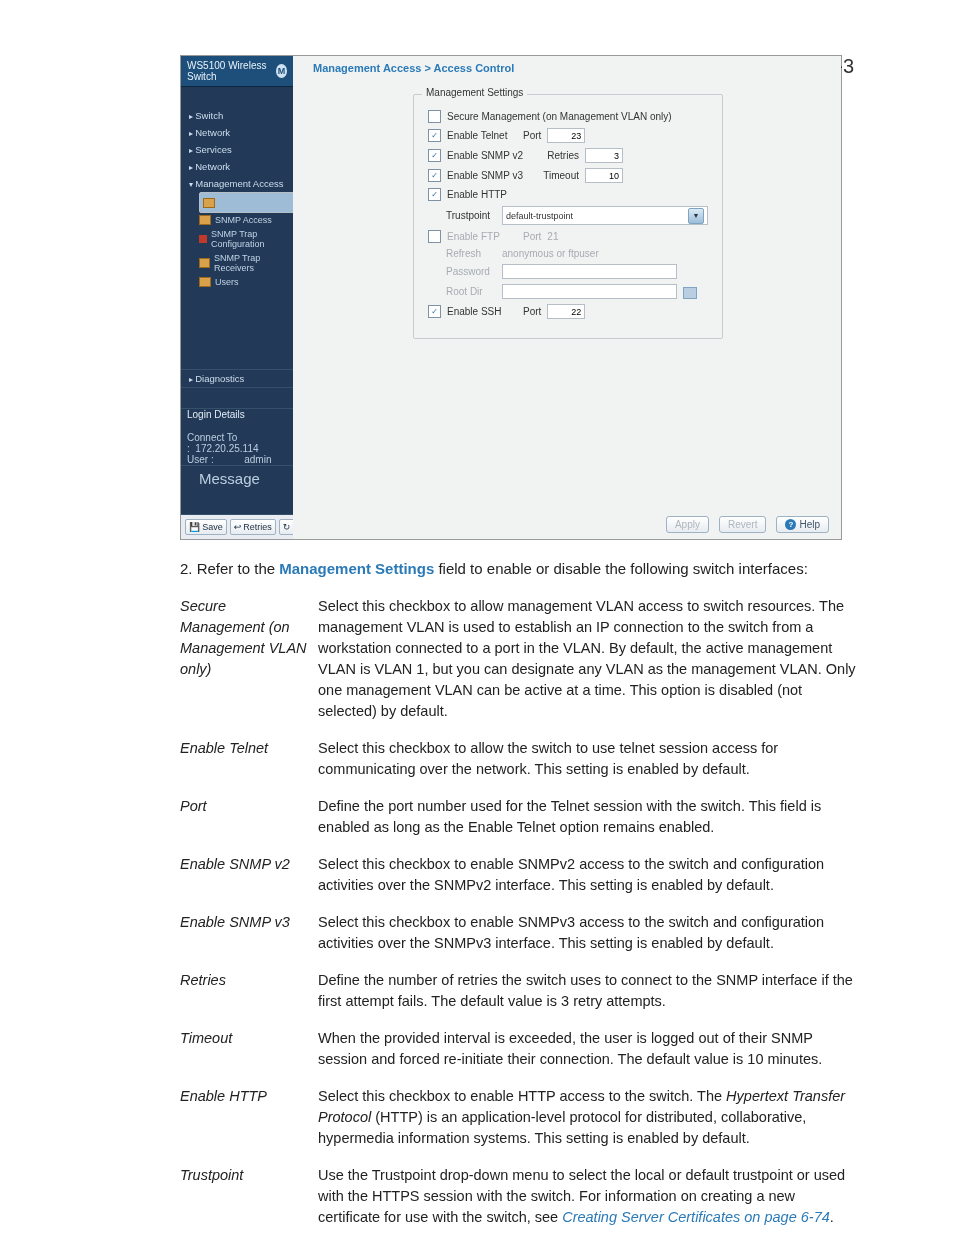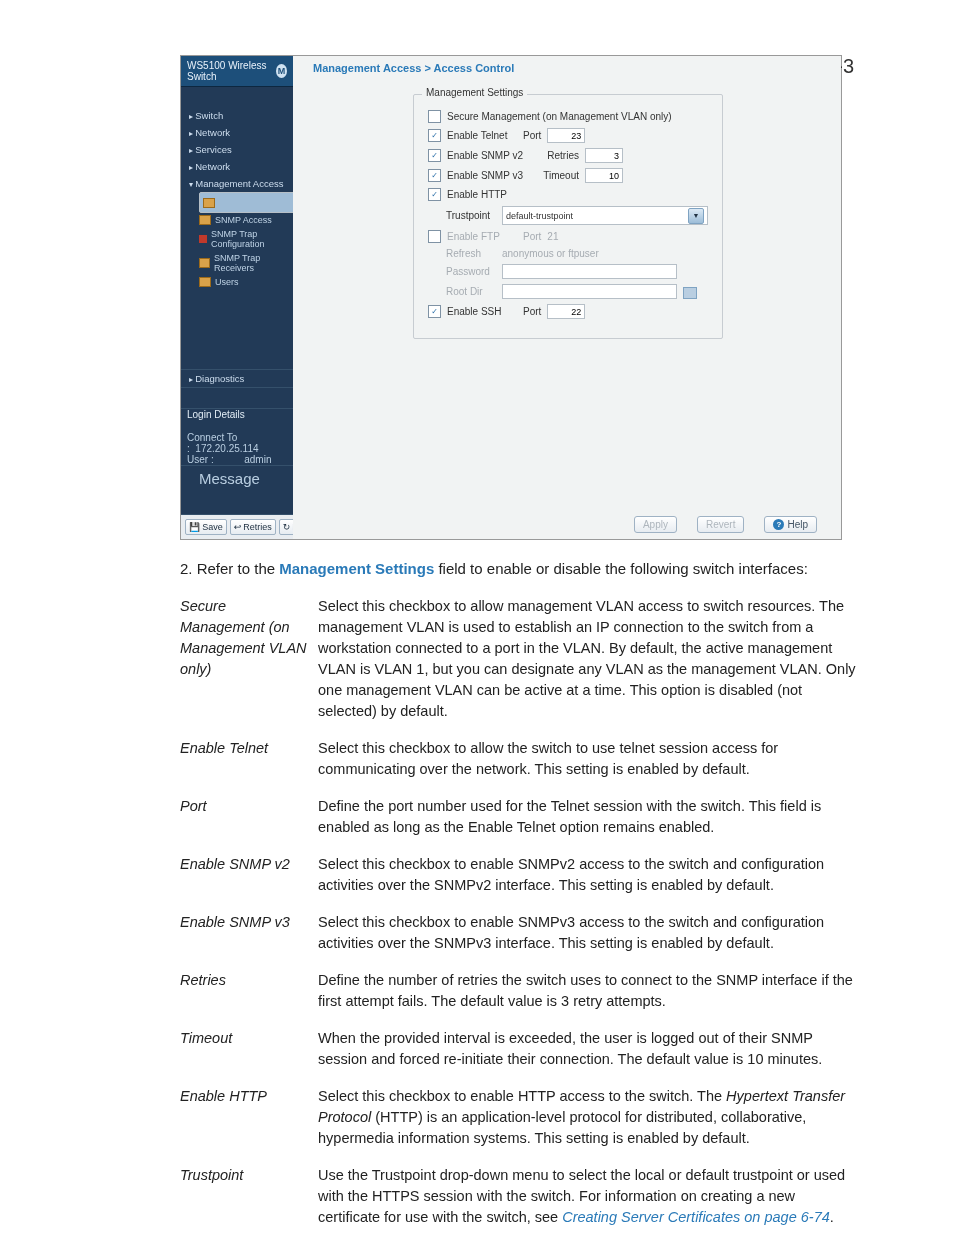--- a/index.html
+++ b/index.html
@@ -36,21 +36,21 @@
 .row{display:flex;align-items:center;gap:6px;margin:5px 0;font-size:10px;color:#333}
 .row.dis{color:#a6acb2}
 .cb{width:11px;height:11px;border:1px solid #7f92a4;background:#fff;display:inline-flex;align-items:center;justify-content:center;font-size:8px;color:#2b6fa8}
 .inp{border:1px solid #b6bfc7;background:#fff;height:15px;font-size:9px;padding:0 3px;box-sizing:border-box;text-align:right}
 .inp.w40{width:38px}
 .inp.w190{width:175px;text-align:left}
 .sel{border:1px solid #b6bfc7;background:#fff;height:17px;width:222px;font-size:9px;padding:0 3px;display:flex;align-items:center;justify-content:space-between}
 .sel .ar{width:14px;height:14px;background:linear-gradient(#dbe9f5,#9dbdd8);border:1px solid #7fa3c2;border-radius:2px;display:flex;align-items:center;justify-content:center;font-size:7px;color:#234}
 .row .lab2{min-width:44px;text-align:right}
 .indent{margin-left:18px}
-.btm-btns{position:absolute;bottom:6px;right:24px;display:flex;gap:20px}
+.btm-btns{position:absolute;bottom:6px;right:12px;display:flex;gap:10px}
 .bbtn{font-size:10px;background:linear-gradient(#fff,#e7ecf1);border:1px solid #9fb2c4;border-radius:3px;padding:2px 8px;color:#456;cursor:pointer;display:flex;align-items:center;gap:3px}
 .bbtn.dis{color:#aeb6bd}
 .hcirc{width:11px;height:11px;border-radius:50%;background:#2a7ab8;color:#fff;font-size:8px;display:inline-flex;align-items:center;justify-content:center;font-weight:bold}
 .step2{margin:14px 0 10px 0;font-size:15px;line-height:1.45}
 .step2 .blue{color:#2a7ab8;font-weight:bold}
 .def-table{width:100%;border-collapse:collapse;font-size:14.5px;line-height:1.45}
 .def-table td{vertical-align:top;padding:6px 8px 10px 0}
 .def-table td.term{width:130px;font-style:italic;color:#222}
 .def-table td.desc{color:#222}
 .def-table .ital{font-style:italic}

